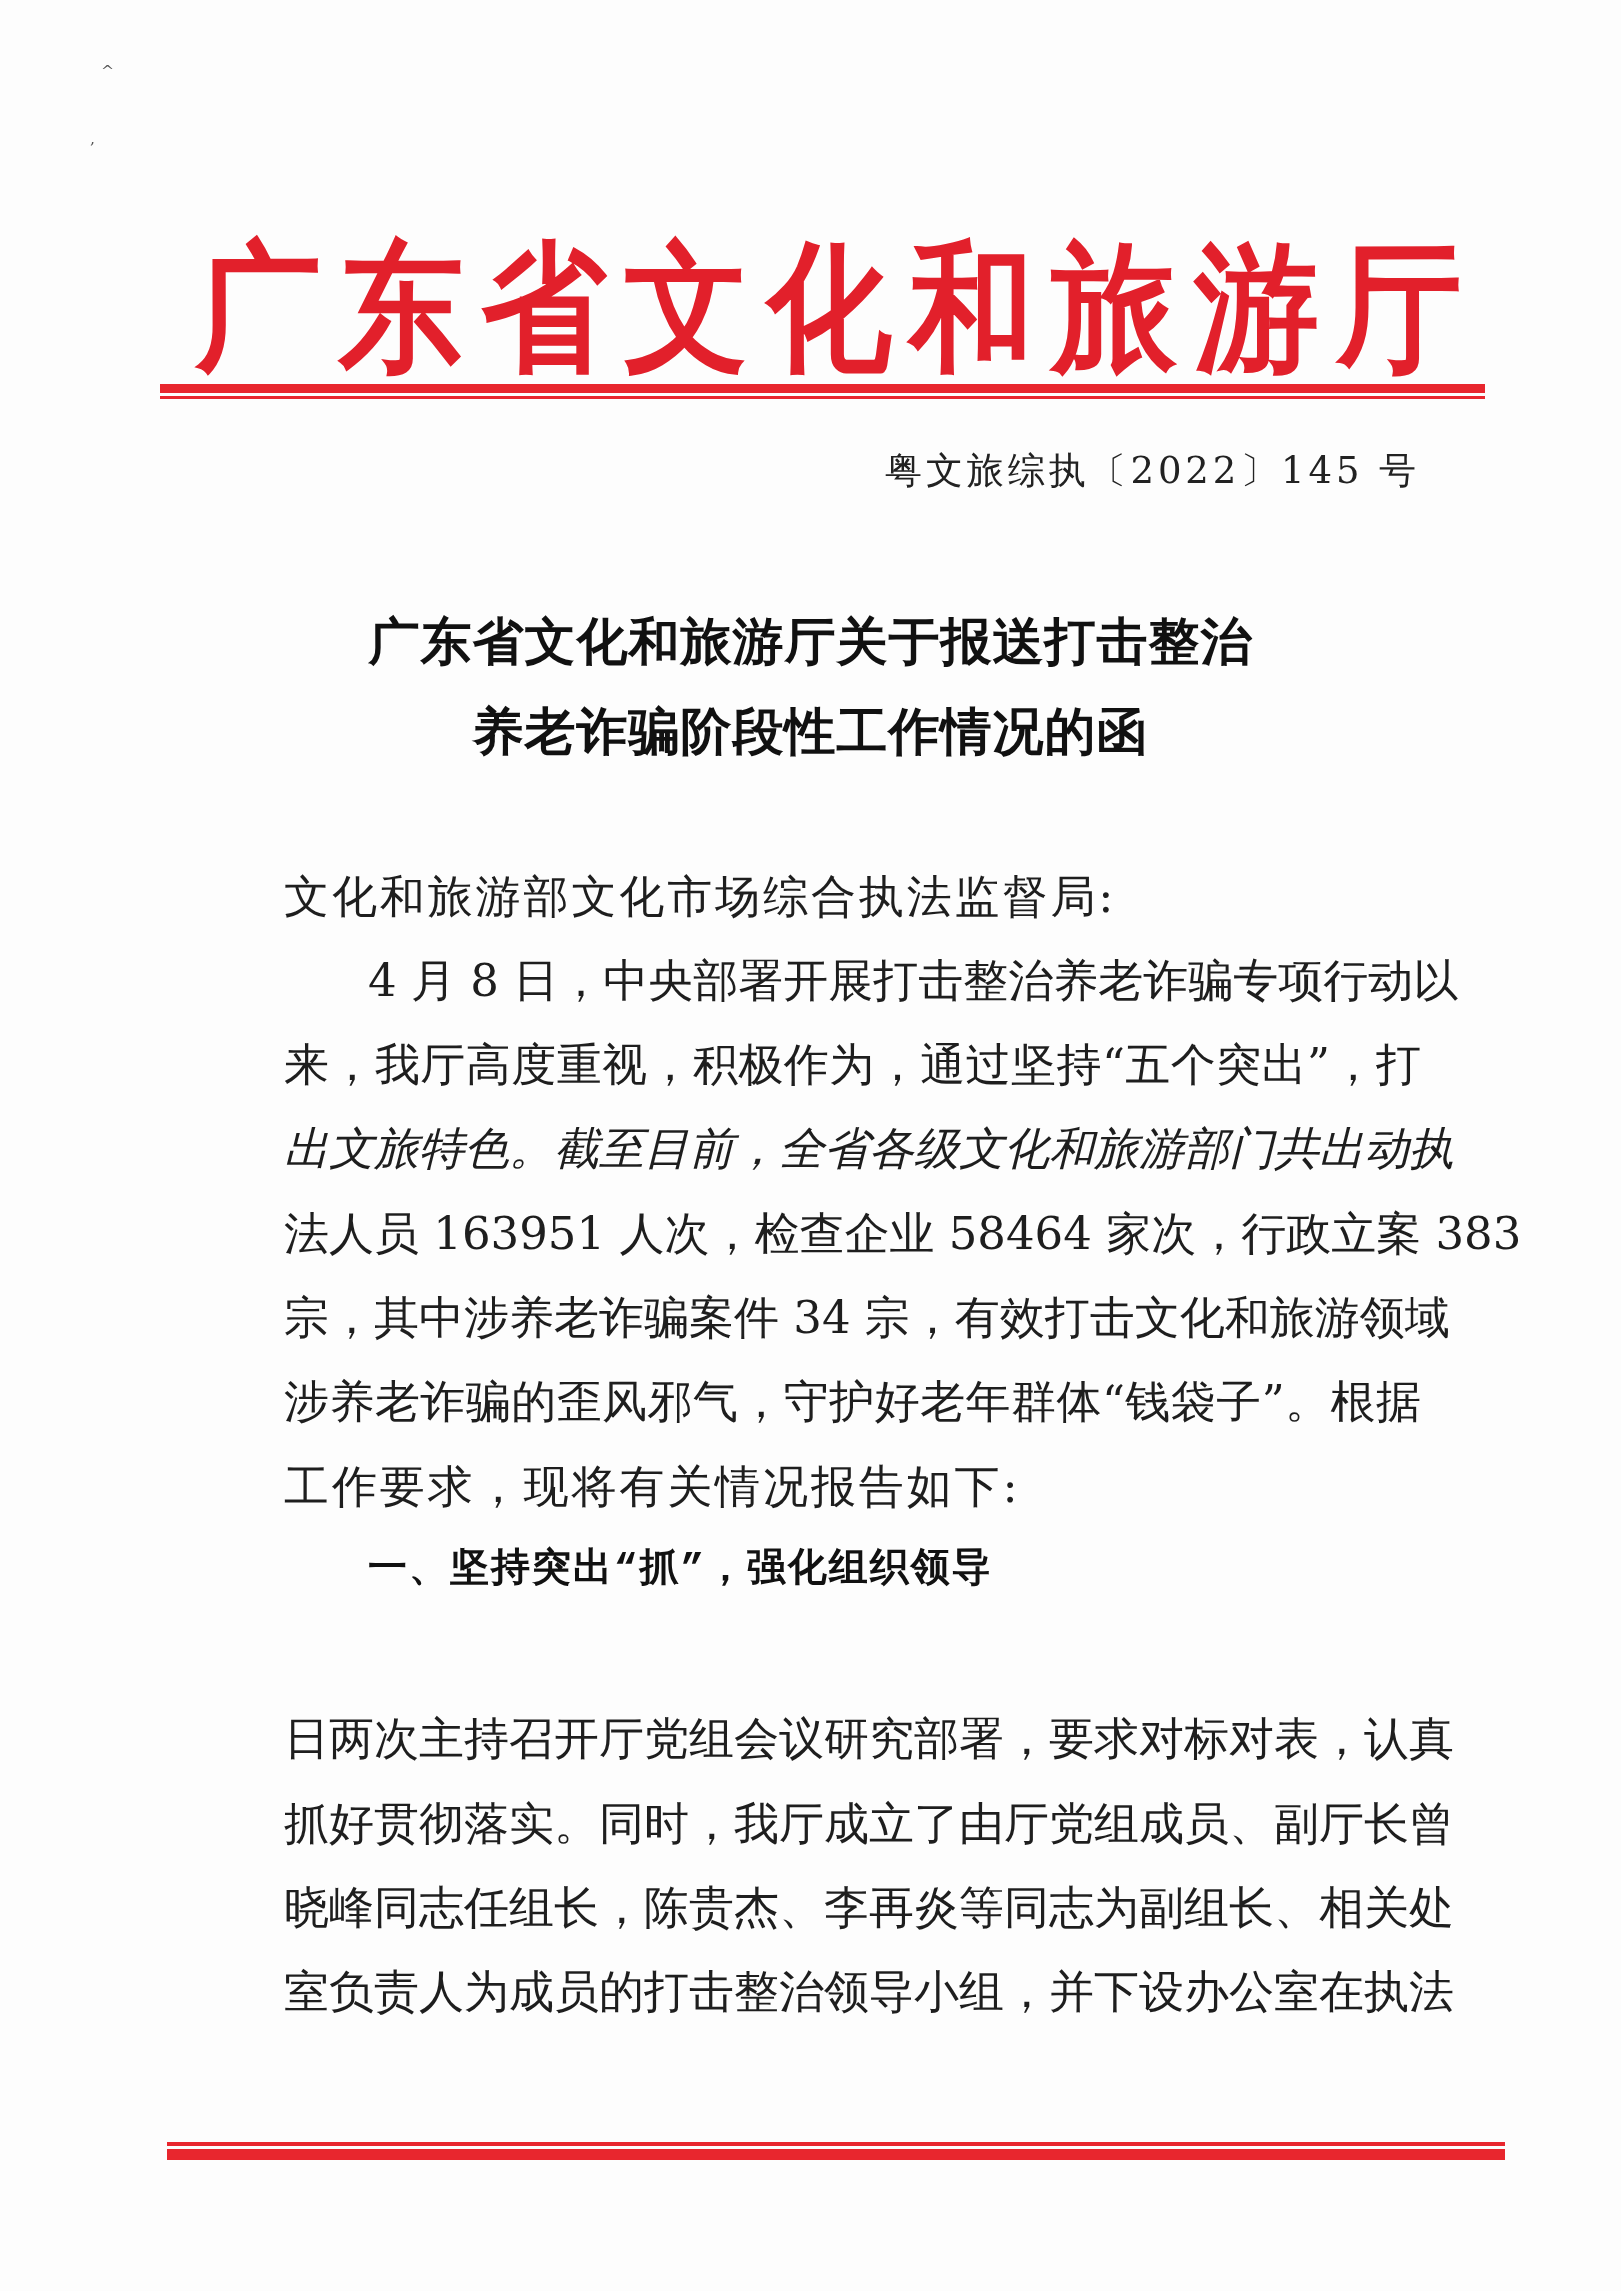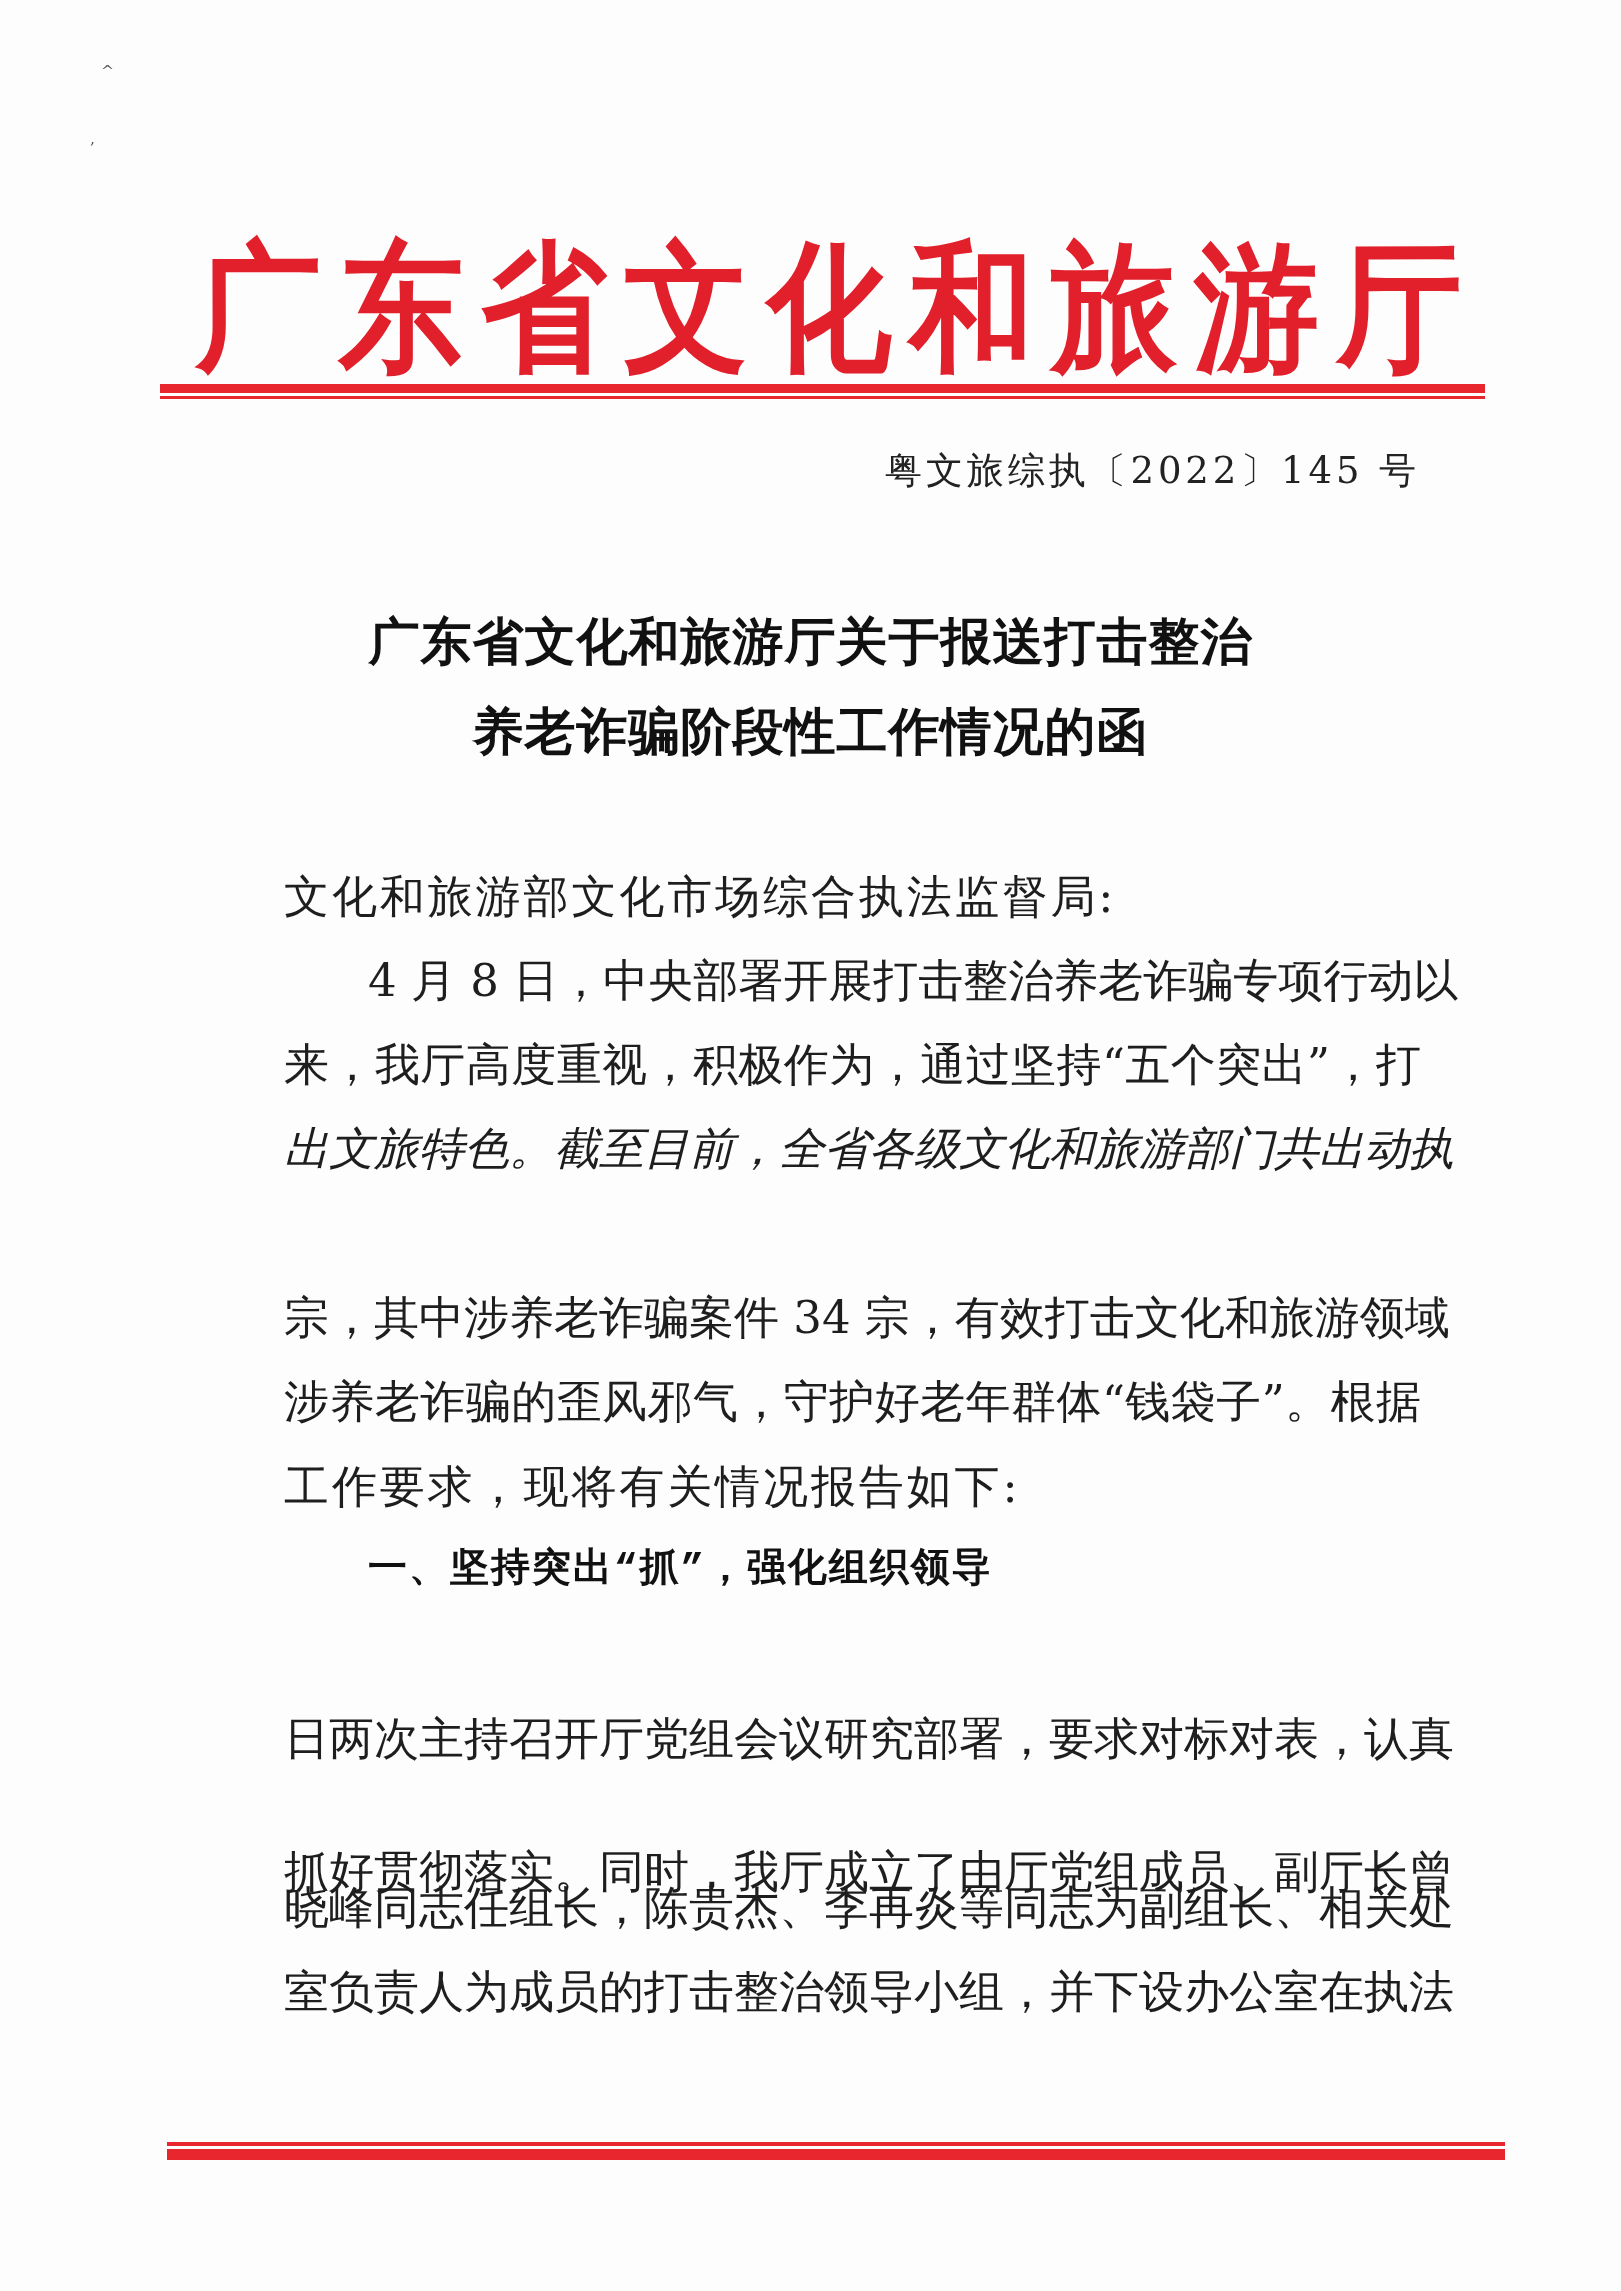--- a/index.html
+++ b/index.html
@@ -48,28 +48,29 @@
   <div class="docno">粤文旅综执〔2022〕145 号</div>
 
   <div class="title l1">广东省文化和旅游厅关于报送打击整治</div>
   <div class="title l2">养老诈骗阶段性工作情况的函</div>
 
   <div class="body-line short" style="top:867px;">文化和旅游部文化市场综合执法监督局:</div>
 
   <div class="body-line indent" style="top:951px;">4 月 8 日，中央部署开展打击整治养老诈骗专项行动以</div>
   <div class="body-line" style="top:1035px;">来，我厅高度重视，积极作为，通过坚持“五个突出”，打</div>
   <div class="body-line" style="top:1119px;font-style:italic;">出文旅特色。截至目前，全省各级文化和旅游部门共出动执</div>
+  <div class="body-line" style="top:1204px;">法人员 163951 人次，检查企业 58464 家次，行政立案 383</div>
   <div class="body-line" style="top:1288px;">宗，其中涉养老诈骗案件 34 宗，有效打击文化和旅游领域</div>
   <div class="body-line" style="top:1372px;">涉养老诈骗的歪风邪气，守护好老年群体“钱袋子”。根据</div>
   <div class="body-line short" style="top:1457px;">工作要求，现将有关情况报告如下:</div>
 
   <div class="heading-line" style="top:1541px;">一、坚持突出“抓”，强化组织领导</div>
 
   <div class="body-line" style="top:1709px;">日两次主持召开厅党组会议研究部署，要求对标对表，认真</div>
-  <div class="body-line" style="top:1794px;margin-top:48px;">抓好贯彻落实。同时，我厅成立了由厅党组成员、副厅长曾</div>
+  <div class="body-line" style="top:1794px;">抓好贯彻落实。同时，我厅成立了由厅党组成员、副厅长曾</div>
   <div class="body-line" style="top:1878px;">晓峰同志任组长，陈贵杰、李再炎等同志为副组长、相关处</div>
   <div class="body-line" style="top:1962px;">室负责人为成员的打击整治领导小组，并下设办公室在执法</div>
 
   <div class="rule-bottom">
     <div class="thin"></div>
     <div class="thick"></div>
   </div>
 </div>
 
 

